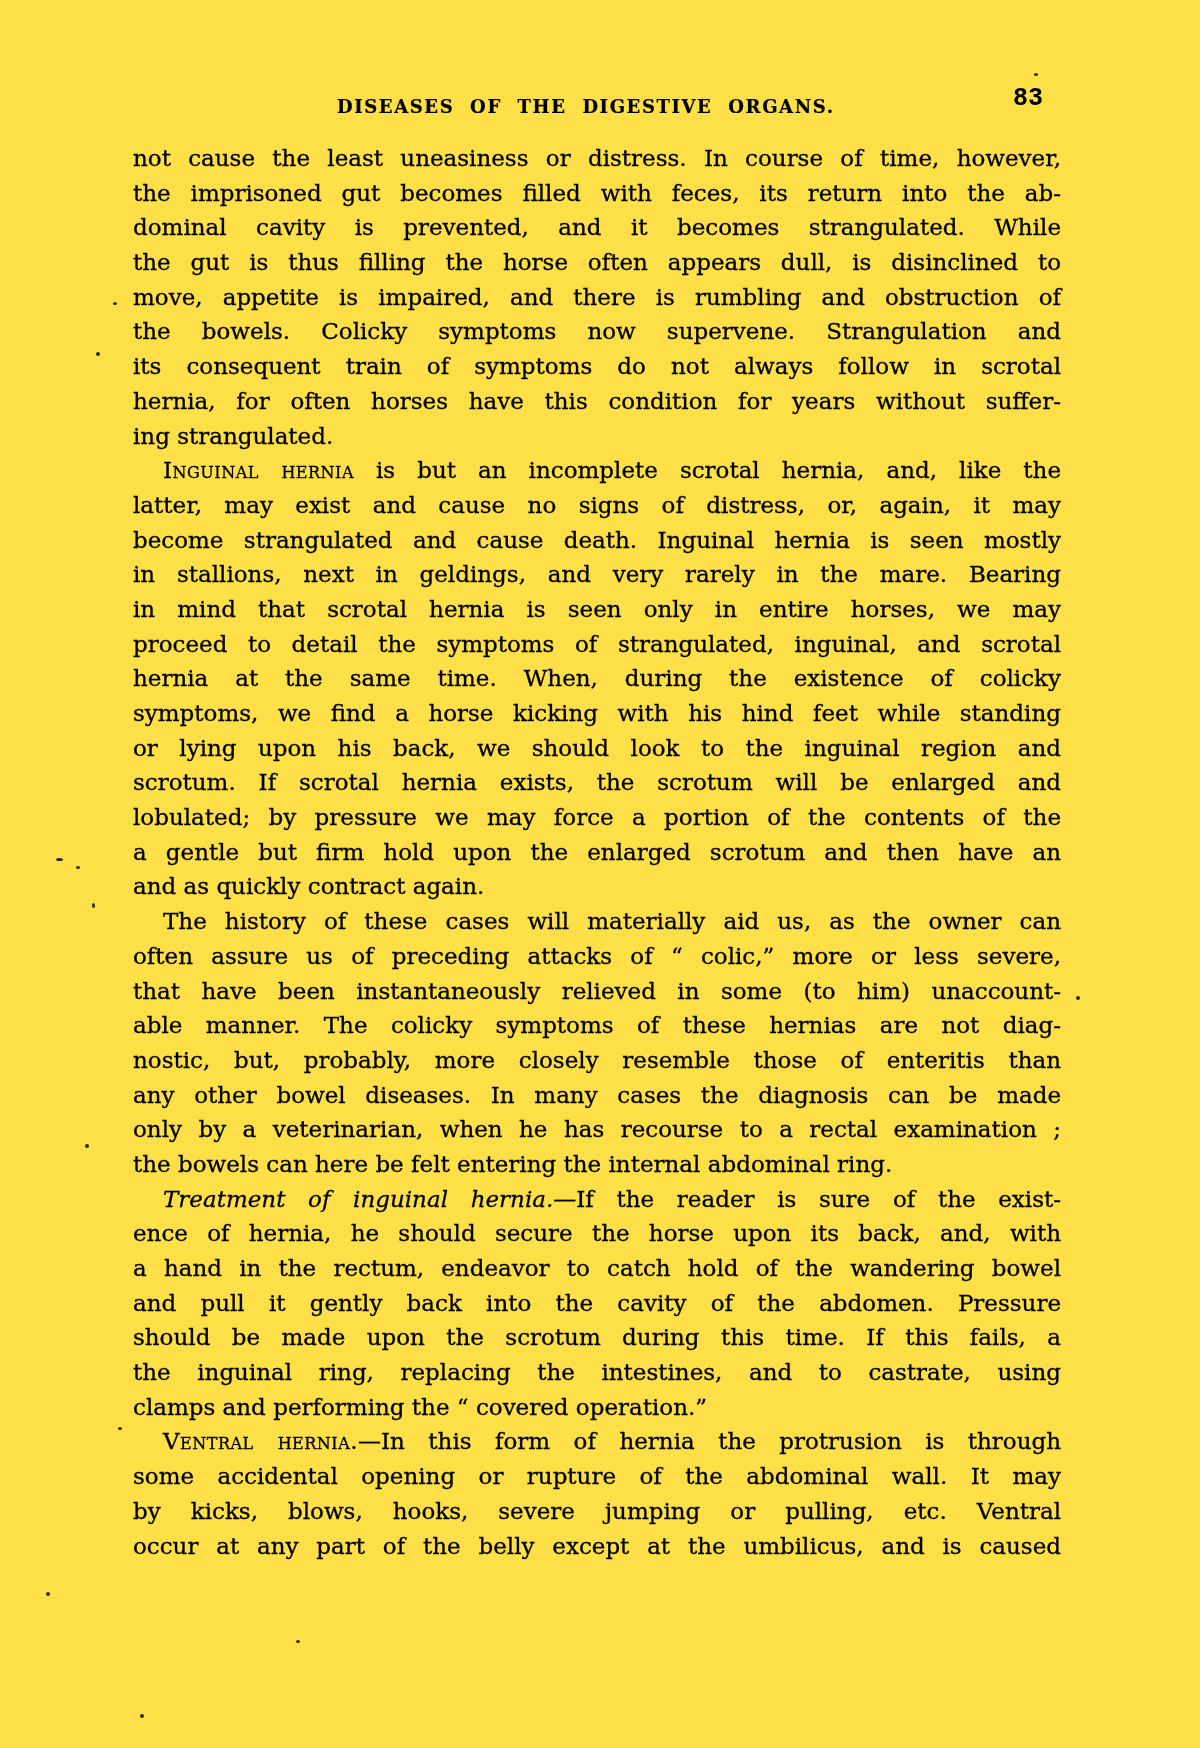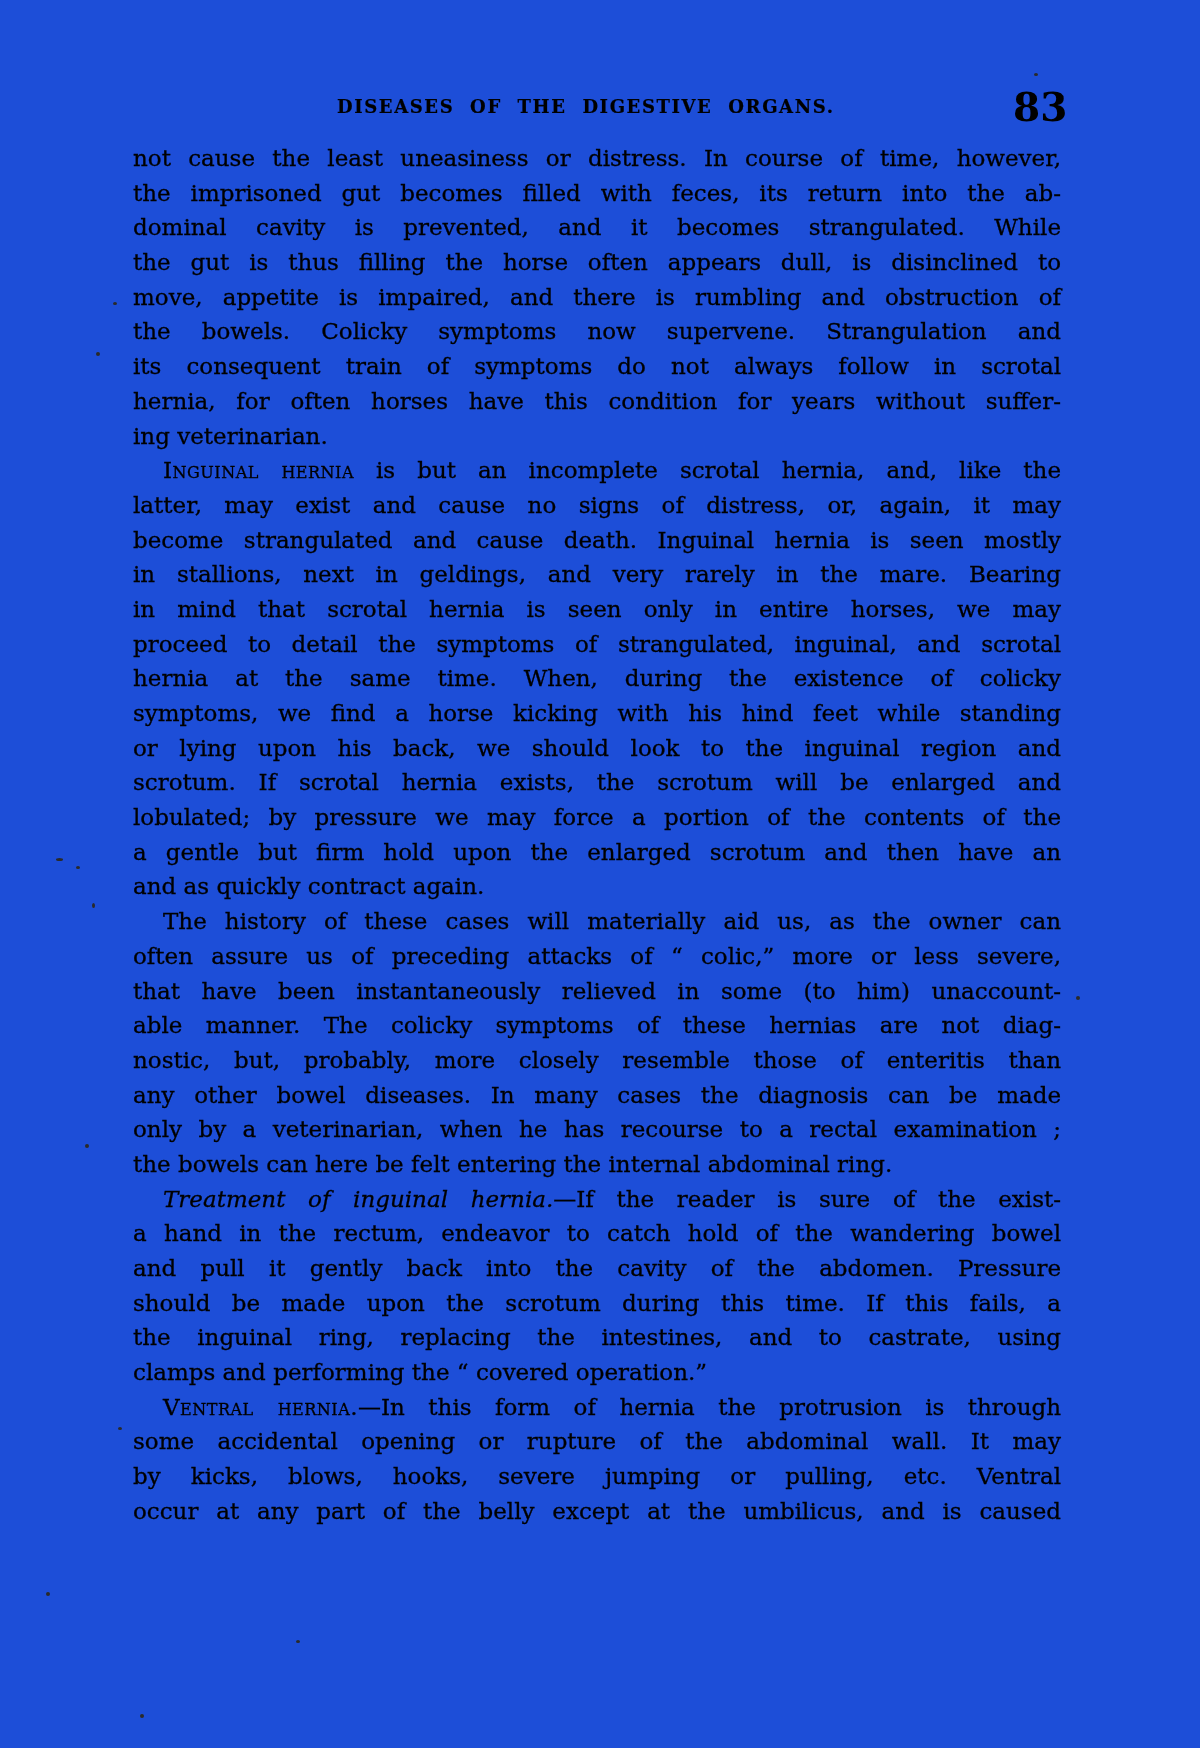--- a/index.html
+++ b/index.html
@@ -11,40 +11,41 @@
     width: 1200px;
     height: 1748px;
     position: relative;
     overflow: hidden;
     font-family: "DejaVu Serif", serif;
     color: #000000;
   }
   .scan-page {
     position: absolute;
     inset: 0;
-    background: #1d4ed8;
+    background: #fde047;
   }
   .running-head {
     position: absolute;
     top: 96px;
     left: 337px;
     font-size: 18px;
     letter-spacing: 1.6px;
     word-spacing: 8px;
     font-weight: bold;
     white-space: nowrap;
     -webkit-text-stroke: 0.2px #000;
   }
   .page-number {
     position: absolute;
     top: 84px;
     left: 1013px;
-    font-size: 39px;
+    font-size: 25px;
     font-weight: bold;
     white-space: nowrap;
+    font-family: Liberation Mono, monospace;
   }
   .body-text {
     position: absolute;
     top: 141px;
     left: 133px;
     width: 928px;
     font-size: 23px;
     line-height: 34.7px;
     -webkit-text-stroke: 0.3px #000;
   }
@@ -84,21 +85,21 @@
 
   <div class="body-text">
       <div class="line"><span>not cause the least uneasiness or distress.  In course of time, however,</span></div>
       <div class="line"><span>the imprisoned gut becomes filled with feces, its return into the ab-</span></div>
       <div class="line"><span>dominal cavity is prevented, and it becomes strangulated.  While</span></div>
       <div class="line"><span>the gut is thus filling the horse often appears dull, is disinclined to</span></div>
       <div class="line"><span>move, appetite is impaired, and there is rumbling and obstruction of</span></div>
       <div class="line"><span>the bowels.  Colicky symptoms now supervene.  Strangulation and</span></div>
       <div class="line"><span>its consequent train of symptoms do not always follow in scrotal</span></div>
       <div class="line"><span>hernia, for often horses have this condition for years without suffer-</span></div>
-      <div class="line noj"><span>ing veterinarian.</span></div>
+      <div class="line noj"><span>ing strangulated.</span></div>
       <div class="line indent"><span class="sc">Inguinal hernia</span><span> is but an incomplete scrotal hernia, and, like the</span></div>
       <div class="line"><span>latter, may exist and cause no signs of distress, or, again, it may</span></div>
       <div class="line"><span>become strangulated and cause death.  Inguinal hernia is seen mostly</span></div>
       <div class="line"><span>in stallions, next in geldings, and very rarely in the mare.  Bearing</span></div>
       <div class="line"><span>in mind that scrotal hernia is seen only in entire horses, we may</span></div>
       <div class="line"><span>proceed to detail the symptoms of strangulated, inguinal, and scrotal</span></div>
       <div class="line"><span>hernia at the same time.  When, during the existence of colicky</span></div>
       <div class="line"><span>symptoms, we find a horse kicking with his hind feet while standing</span></div>
       <div class="line"><span>or lying upon his back, we should look to the inguinal region and</span></div>
       <div class="line"><span>scrotum.  If scrotal hernia exists, the scrotum will be enlarged and</span></div>
@@ -107,20 +108,21 @@
       <div class="line noj"><span>and as quickly contract again.</span></div>
       <div class="line indent"><span>The history of these cases will materially aid us, as the owner can</span></div>
       <div class="line"><span>often assure us of preceding attacks of “ colic,” more or less severe,</span></div>
       <div class="line"><span>that have been instantaneously relieved in some (to him) unaccount-</span></div>
       <div class="line"><span>able manner.  The colicky symptoms of these hernias are not diag-</span></div>
       <div class="line"><span>nostic, but, probably, more closely resemble those of enteritis than</span></div>
       <div class="line"><span>any other bowel diseases.  In many cases the diagnosis can be made</span></div>
       <div class="line"><span>only by a veterinarian, when he has recourse to a rectal examination ;</span></div>
       <div class="line noj"><span>the bowels can here be felt entering the internal abdominal ring.</span></div>
       <div class="line indent"><span class="it">Treatment of inguinal hernia.</span><span>—If the reader is sure of the exist-</span></div>
+      <div class="line"><span>ence of hernia, he should secure the horse upon its back, and, with</span></div>
       <div class="line"><span>a hand in the rectum, endeavor to catch hold of the wandering  bowel</span></div>
       <div class="line"><span>and pull it gently back into the cavity of the abdomen.  Pressure</span></div>
       <div class="line"><span>should be made upon the scrotum during this time.  If this fails, a</span></div>
       <div class="line"><span>the inguinal ring, replacing the intestines, and to castrate, using</span></div>
       <div class="line noj"><span>clamps and performing the “ covered operation.”</span></div>
       <div class="line indent"><span class="sc">Ventral hernia.</span><span>—In this form of hernia the protrusion is through</span></div>
       <div class="line"><span>some accidental opening or rupture of the abdominal wall.  It may</span></div>
       <div class="line"><span>by kicks, blows, hooks, severe jumping or pulling, etc.  Ventral</span></div>
       <div class="line"><span>occur at any part of the belly except at the umbilicus, and is caused</span></div>
     </div>

